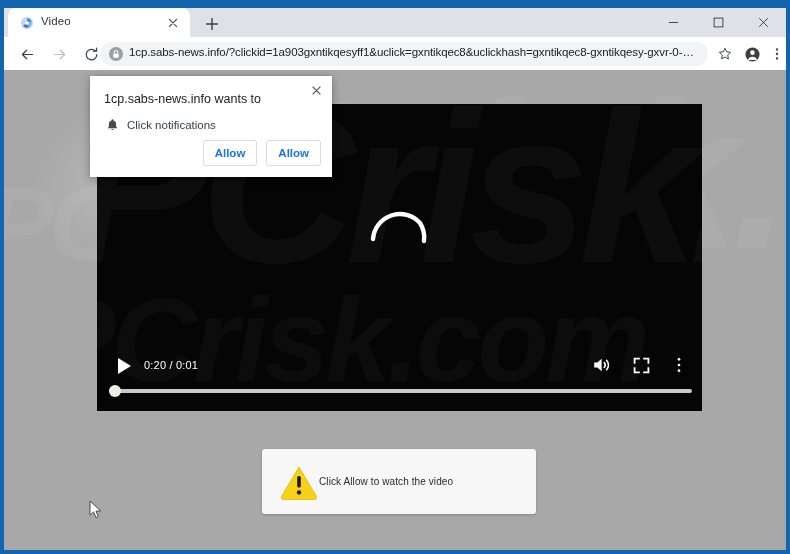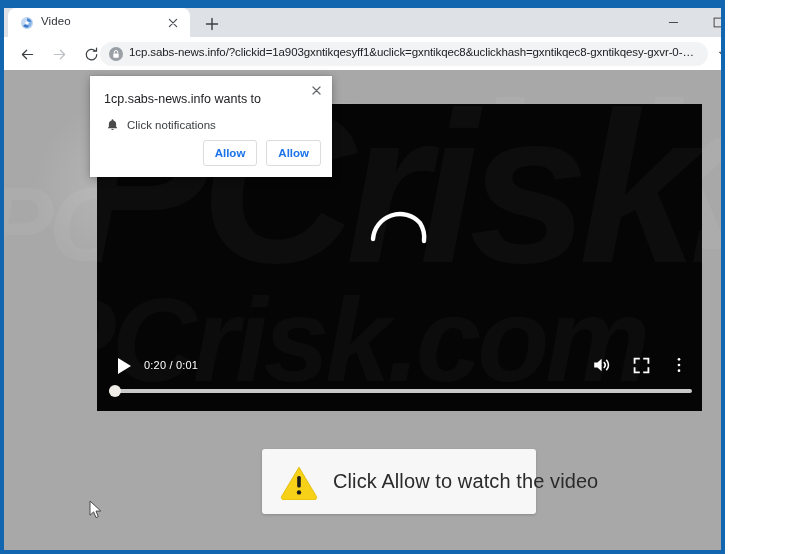--- a/index.html
+++ b/index.html
@@ -12,21 +12,21 @@
     height: 554px;
     overflow: hidden;
     font-family: "Liberation Sans", sans-serif;
     -webkit-font-smoothing: antialiased;
   }
 
   
   .window-frame {
     position: absolute;
     left: 0; top: 0;
-    width: 725px;
+    width: 790px;
     height: 554px;
     box-sizing: border-box;
     border: 4px solid #1266b0;
     background: #dfe3e6;
     overflow: hidden;
   }
 
   
   .titlebar {
     position: absolute;
@@ -332,22 +332,22 @@
     display: flex;
     align-items: center;
   }
   .banner-icon {
     margin-left: 17px;
     width: 40px;
     height: 36px;
     flex: none;
   }
   .banner-text {
-    margin-left: 14px;
-    font-size: 20px;
+    margin-left: 0;
+    font-size: 10px;
     color: #2b2b2b;
     letter-spacing: 0.1px;
     white-space: nowrap;
   }
 
   
   .cursor {
     position: absolute;
     left: 85px;
     top: 430px;

